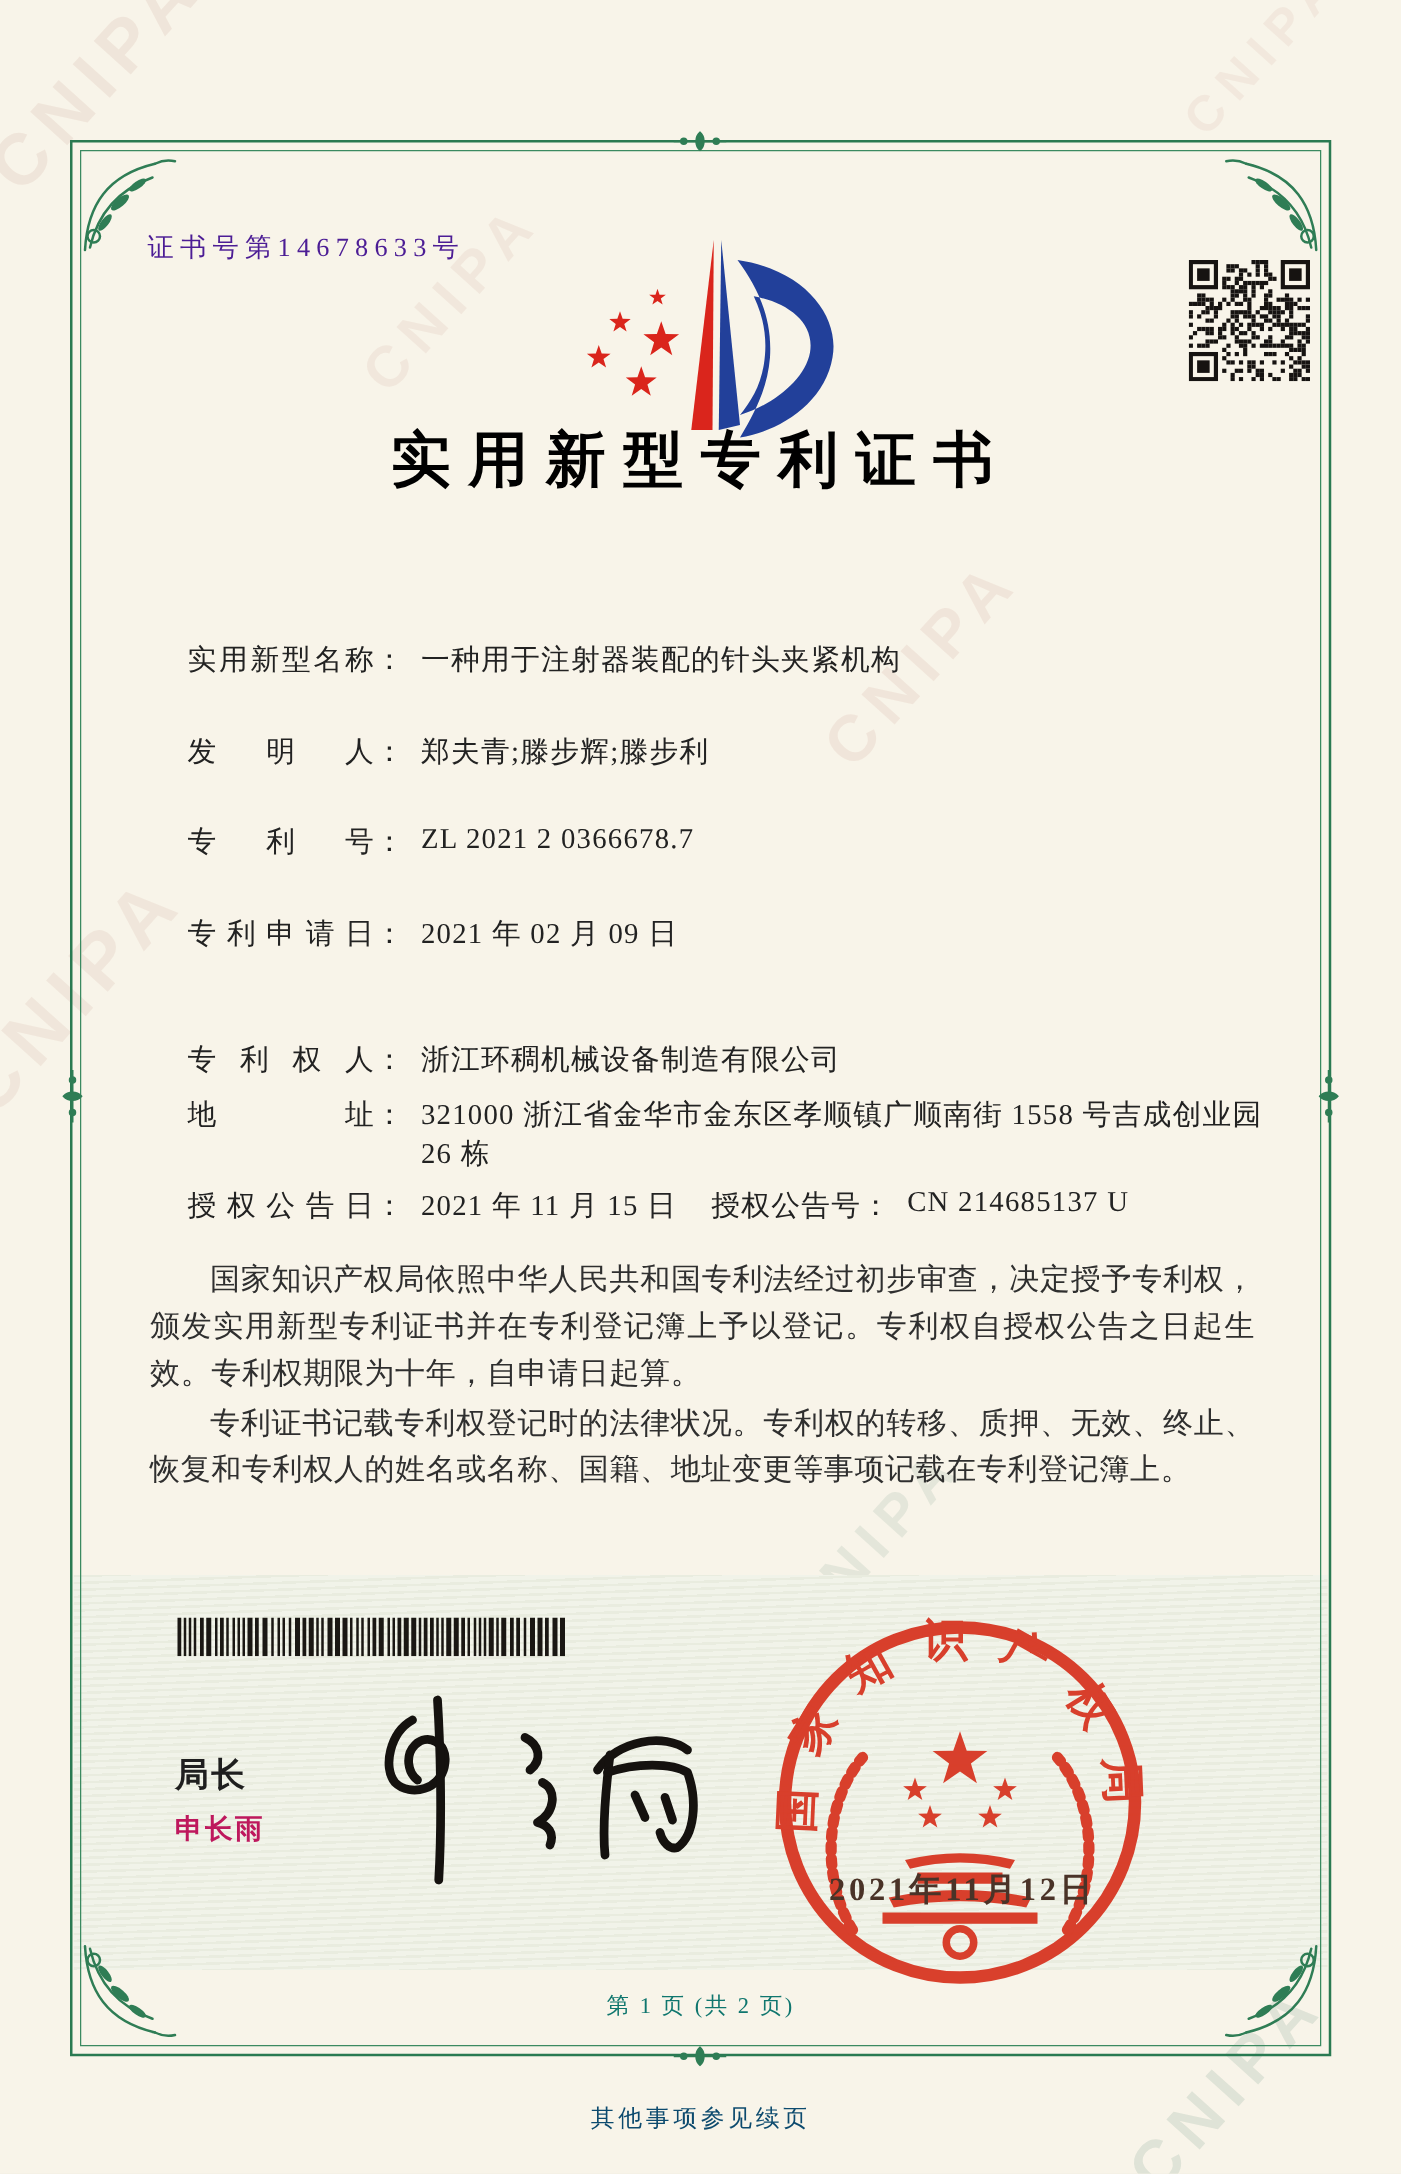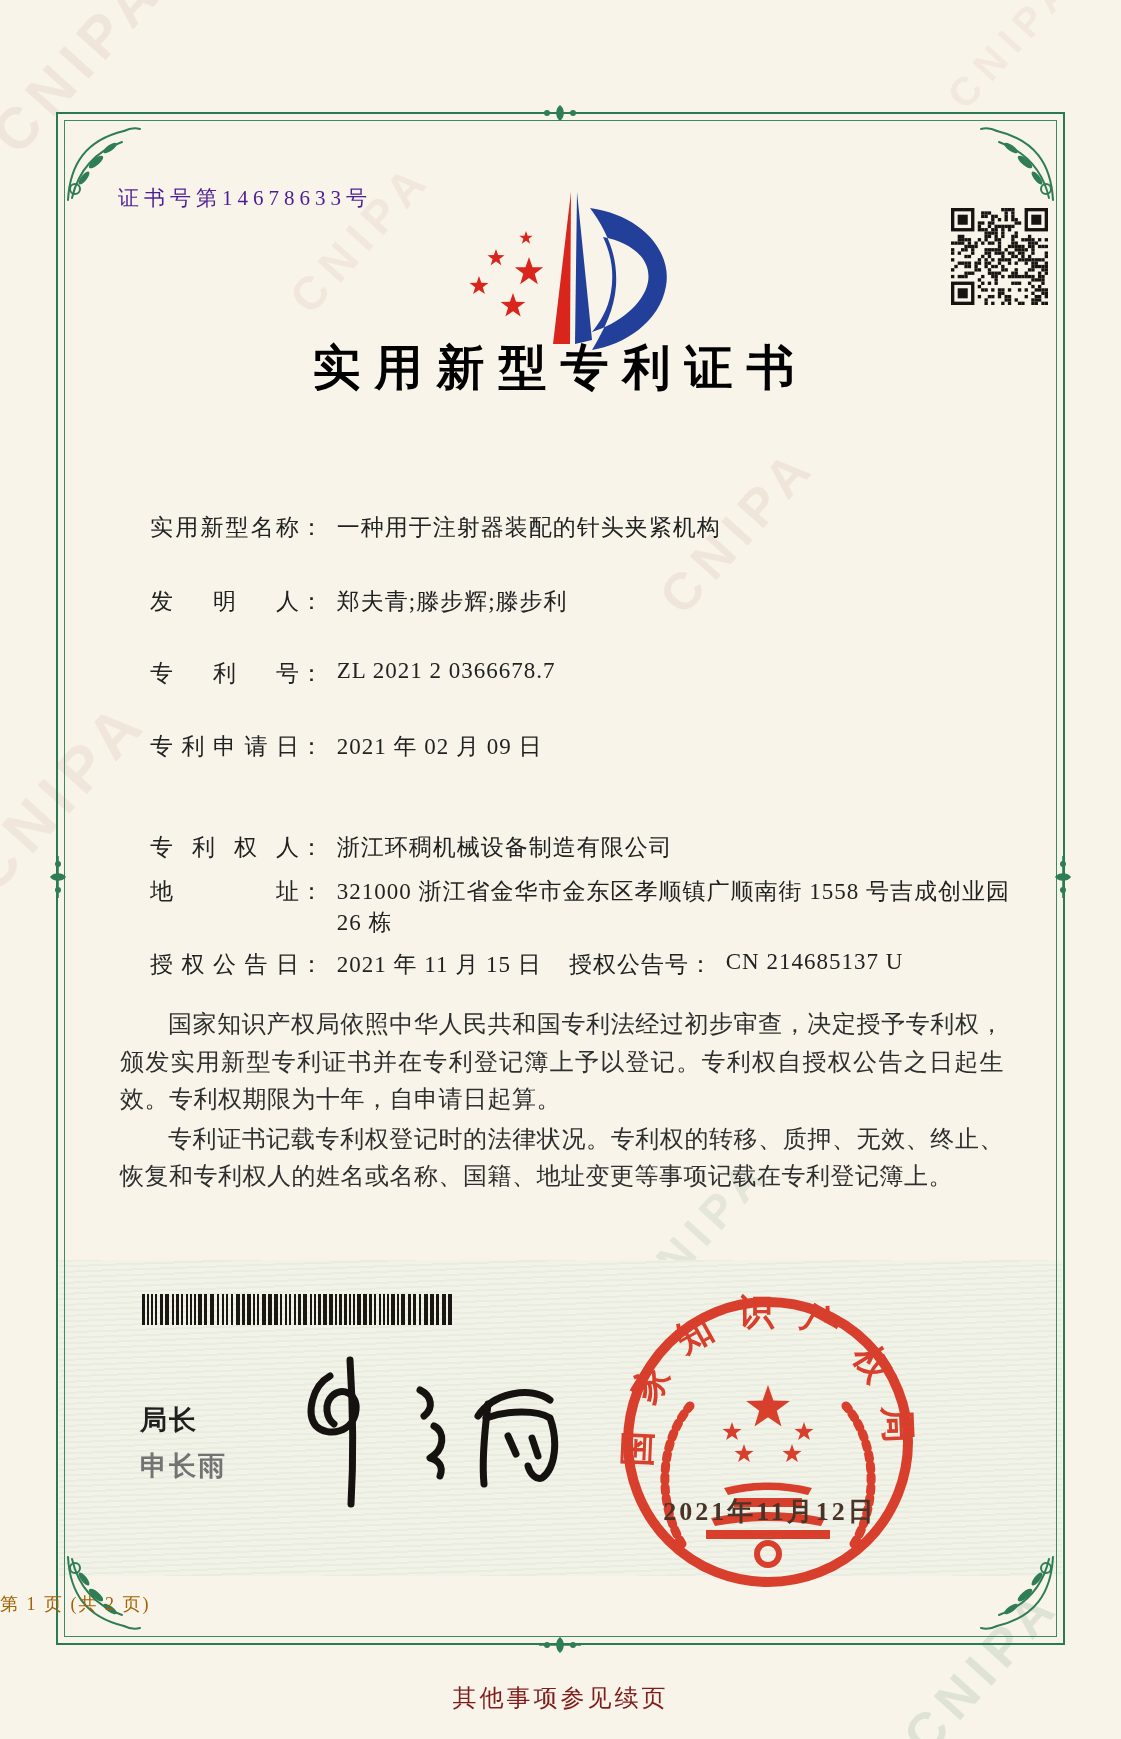--- a/index.html
+++ b/index.html
@@ -32,28 +32,28 @@
   .body-text{position:absolute;left:118px;top:1004px;width:888px;font-size:24px;
              line-height:37.5px;letter-spacing:.5px;color:#2f2f2f;text-align:justify;}
   .body-text p{margin:2px;text-indent:2em;}
   
   .band{position:absolute;left:59px;top:1260px;width:1003px;height:316px;
         background:repeating-linear-gradient(178deg,#e9ecdf 0 2px,#f1f3e9 2px 5.5px);}
   .barcode{position:absolute;left:140px;top:1294px;width:318px;height:31px;}
   .sig-title{position:absolute;left:140px;top:1402px;font-family:"Liberation Sans","DejaVu Sans",sans-serif;
              font-size:27px;font-weight:700;color:#1f1f1f;letter-spacing:2px;}
   .sig-name{position:absolute;left:140px;top:1448px;font-family:"Liberation Sans","DejaVu Sans",sans-serif;
-            font-size:27px;font-weight:700;color:#737373;letter-spacing:2px;}
+            font-size:22px;font-weight:700;color:#be185d;letter-spacing:2px;}
   .signature{position:absolute;left:292px;top:1352px;width:280px;height:168px;}
   .seal{position:absolute;left:618px;top:1292px;width:300px;height:300px;}
   
-  .page-info{position:absolute;left:0;top:1592px;width:100%;
-             font-size:18px;letter-spacing:2px;color:#a16207;}
+  .page-info{position:absolute;left:0;top:1592px;width:100%;text-align:center;
+             font-size:18px;letter-spacing:2px;color:#0f766e;}
   .next-note{position:absolute;left:0;top:1682px;width:100%;text-align:center;
-             font-size:24px;letter-spacing:3px;color:#7f1d1d;}
+             font-size:19px;letter-spacing:3px;color:#0c4a6e;}
 </style>
 </head>
 <body>
 
 <div class="page">
 
   <svg width="0" height="0" style="position:absolute">
     <defs>
       <polygon id="star" points="0,-1 0.235,-0.324 0.951,-0.309 0.38,0.124 0.588,0.809 0,0.4 -0.588,0.809 -0.38,0.124 -0.951,-0.309 -0.235,-0.324"></polygon>
       <g id="cornerOrn" fill="none" stroke="#2f7d55" stroke-width="2" stroke-linecap="round">

